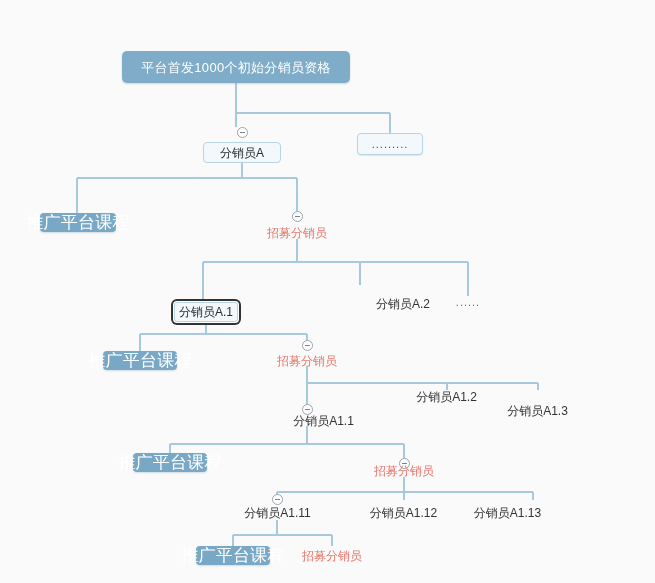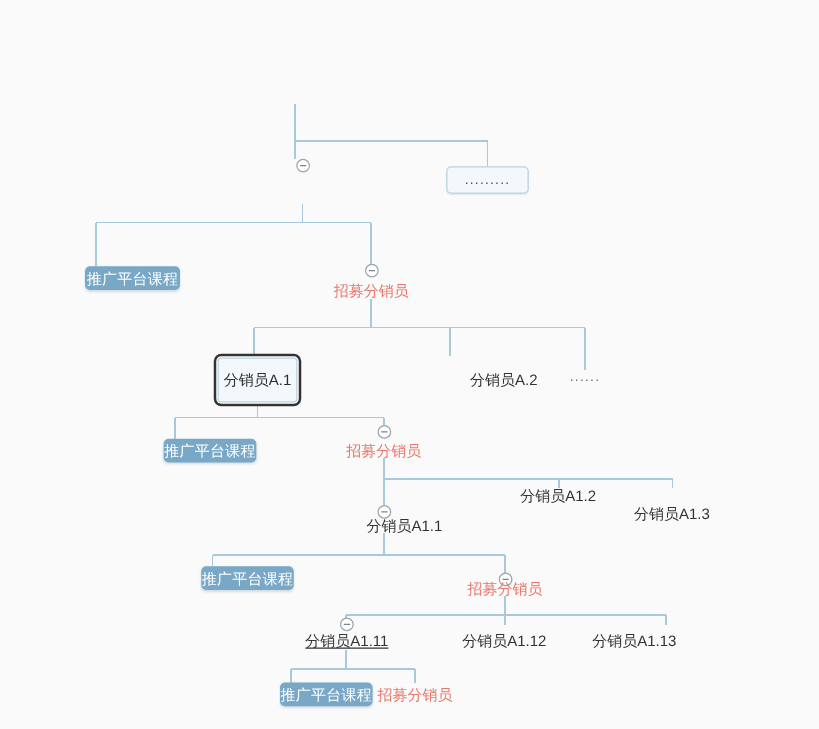--- a/index.html
+++ b/index.html
@@ -47,24 +47,23 @@
     font-size: 13px;
     letter-spacing: 0.3px;
     box-shadow: 0 1px 2px rgba(120,150,170,0.35);
   }
 
   
   .node.action {
     background: #78a8c6;
     color: #ffffff;
     border-radius: 4px;
-    font-size: 12px;
+    font-size: 17px;
     letter-spacing: 0.2px;
     box-shadow: 0 1px 2px rgba(120,150,170,0.30);
-    margin-left: 28px;
   }
 
   
   .node.boxed {
     background: #f2f8fb;
     border: 1px solid #b8d4e4;
     border-radius: 4px;
     color: #2d2d2d;
     font-size: 12px;
   }
@@ -175,32 +174,34 @@
       <path d="M533,492 L533,500"></path>
 
       <path d="M277,520 L277,535"></path>
       <path d="M233,535 L332,535"></path>
       <path d="M233,535 L233,546"></path>
       <path d="M332,535 L332,546"></path>
 
     </g>
   </svg>
 
+  <div class="node root" style="left:122px; top:51px; width:228px; height:32px;">平台首发1000个初始分销员资格</div>
 
   <div class="toggle" style="left:237px; top:127px;"></div>
+  <div class="node boxed" style="left:203px; top:142px; width:78px; height:21px;">分销员A</div>
 
   <div class="node dots" style="left:357px; top:133px; width:66px; height:22px;">.........</div>
 
   <div class="node action" style="left:40px; top:213px; width:76px; height:19px;">推广平台课程</div>
 
   <div class="toggle" style="left:292px; top:211px;"></div>
   <div class="node recruit" style="left:265px; top:226px; width:64px; height:14px;">招募分销员</div>
 
   <div class="toggle" style="left:201px; top:300px;"></div>
-  <div class="node boxed selected" style="left:174px; top:286px; width:64px; height:36px;">分销员A.1</div>
+  <div class="node boxed selected" style="left:174px; top:302px; width:64px; height:20px;">分销员A.1</div>
 
   <div class="node plain" style="left:327px; top:297px; width:66px; height:14px;margin-left:43px;">分销员A.2</div>
 
   <div class="node dots-plain" style="left:452px; top:296px; width:32px; height:12px;">......</div>
 
   <div class="node action" style="left:103px; top:351px; width:74px; height:19px;">推广平台课程</div>
 
   <div class="toggle" style="left:302px; top:340px;"></div>
   <div class="node recruit" style="left:275px; top:354px; width:64px; height:14px;">招募分销员</div>
 
@@ -210,21 +211,21 @@
   <div class="node plain" style="left:411px; top:390px; width:71px; height:14px;">分销员A1.2</div>
 
   <div class="node plain" style="left:502px; top:404px; width:71px; height:14px;">分销员A1.3</div>
 
   <div class="node action" style="left:133px; top:453px; width:74px; height:19px;">推广平台课程</div>
 
   <div class="toggle" style="left:399px; top:458px;"></div>
   <div class="node recruit" style="left:372px; top:464px; width:64px; height:14px;">招募分销员</div>
 
   <div class="toggle" style="left:272px; top:494px;"></div>
-  <div class="node plain" style="left:239px; top:506px; width:77px; height:14px;text-decoration:underline;">分销员A1.11</div>
+  <div class="node plain" style="left:239px; top:506px; width:77px; height:14px;">分销员A1.11</div>
 
   <div class="node plain" style="left:365px; top:506px; width:77px; height:14px;">分销员A1.12</div>
 
   <div class="node plain" style="left:469px; top:506px; width:77px; height:14px;">分销员A1.13</div>
 
   <div class="node action" style="left:196px; top:546px; width:74px; height:19px;">推广平台课程</div>
 
   <div class="node recruit" style="left:300px; top:549px; width:64px; height:14px;">招募分销员</div>
 
 </div>

